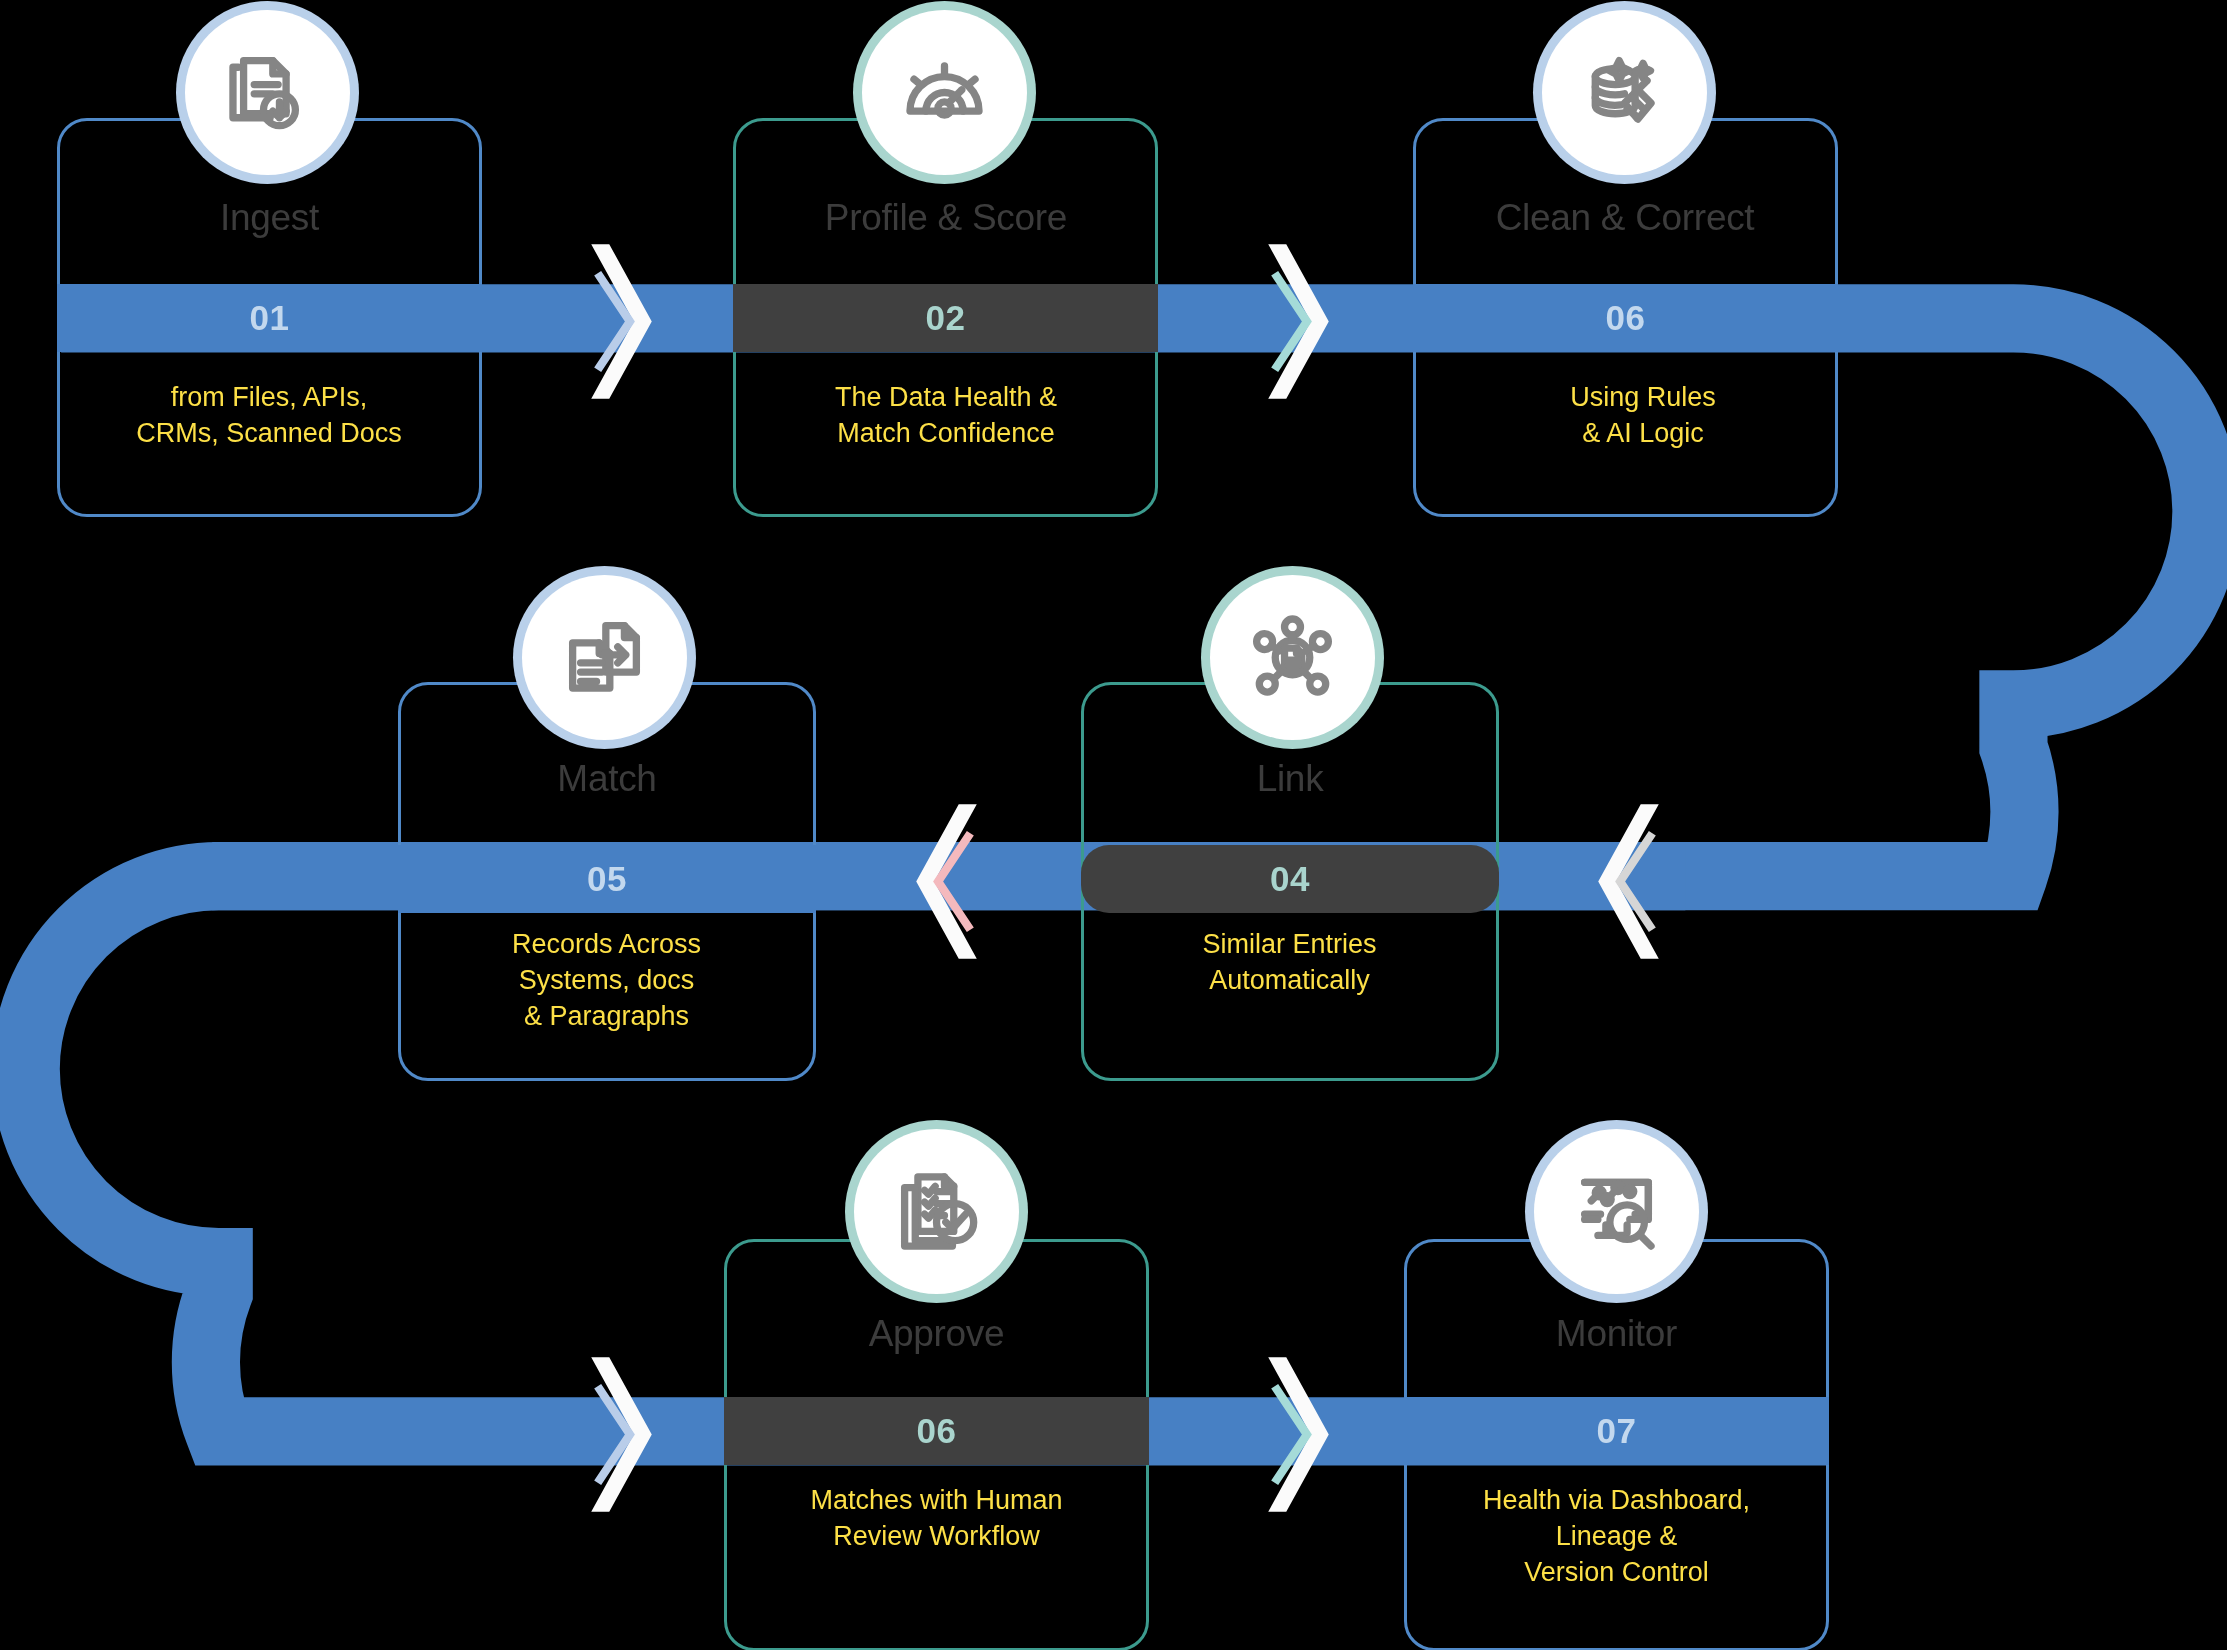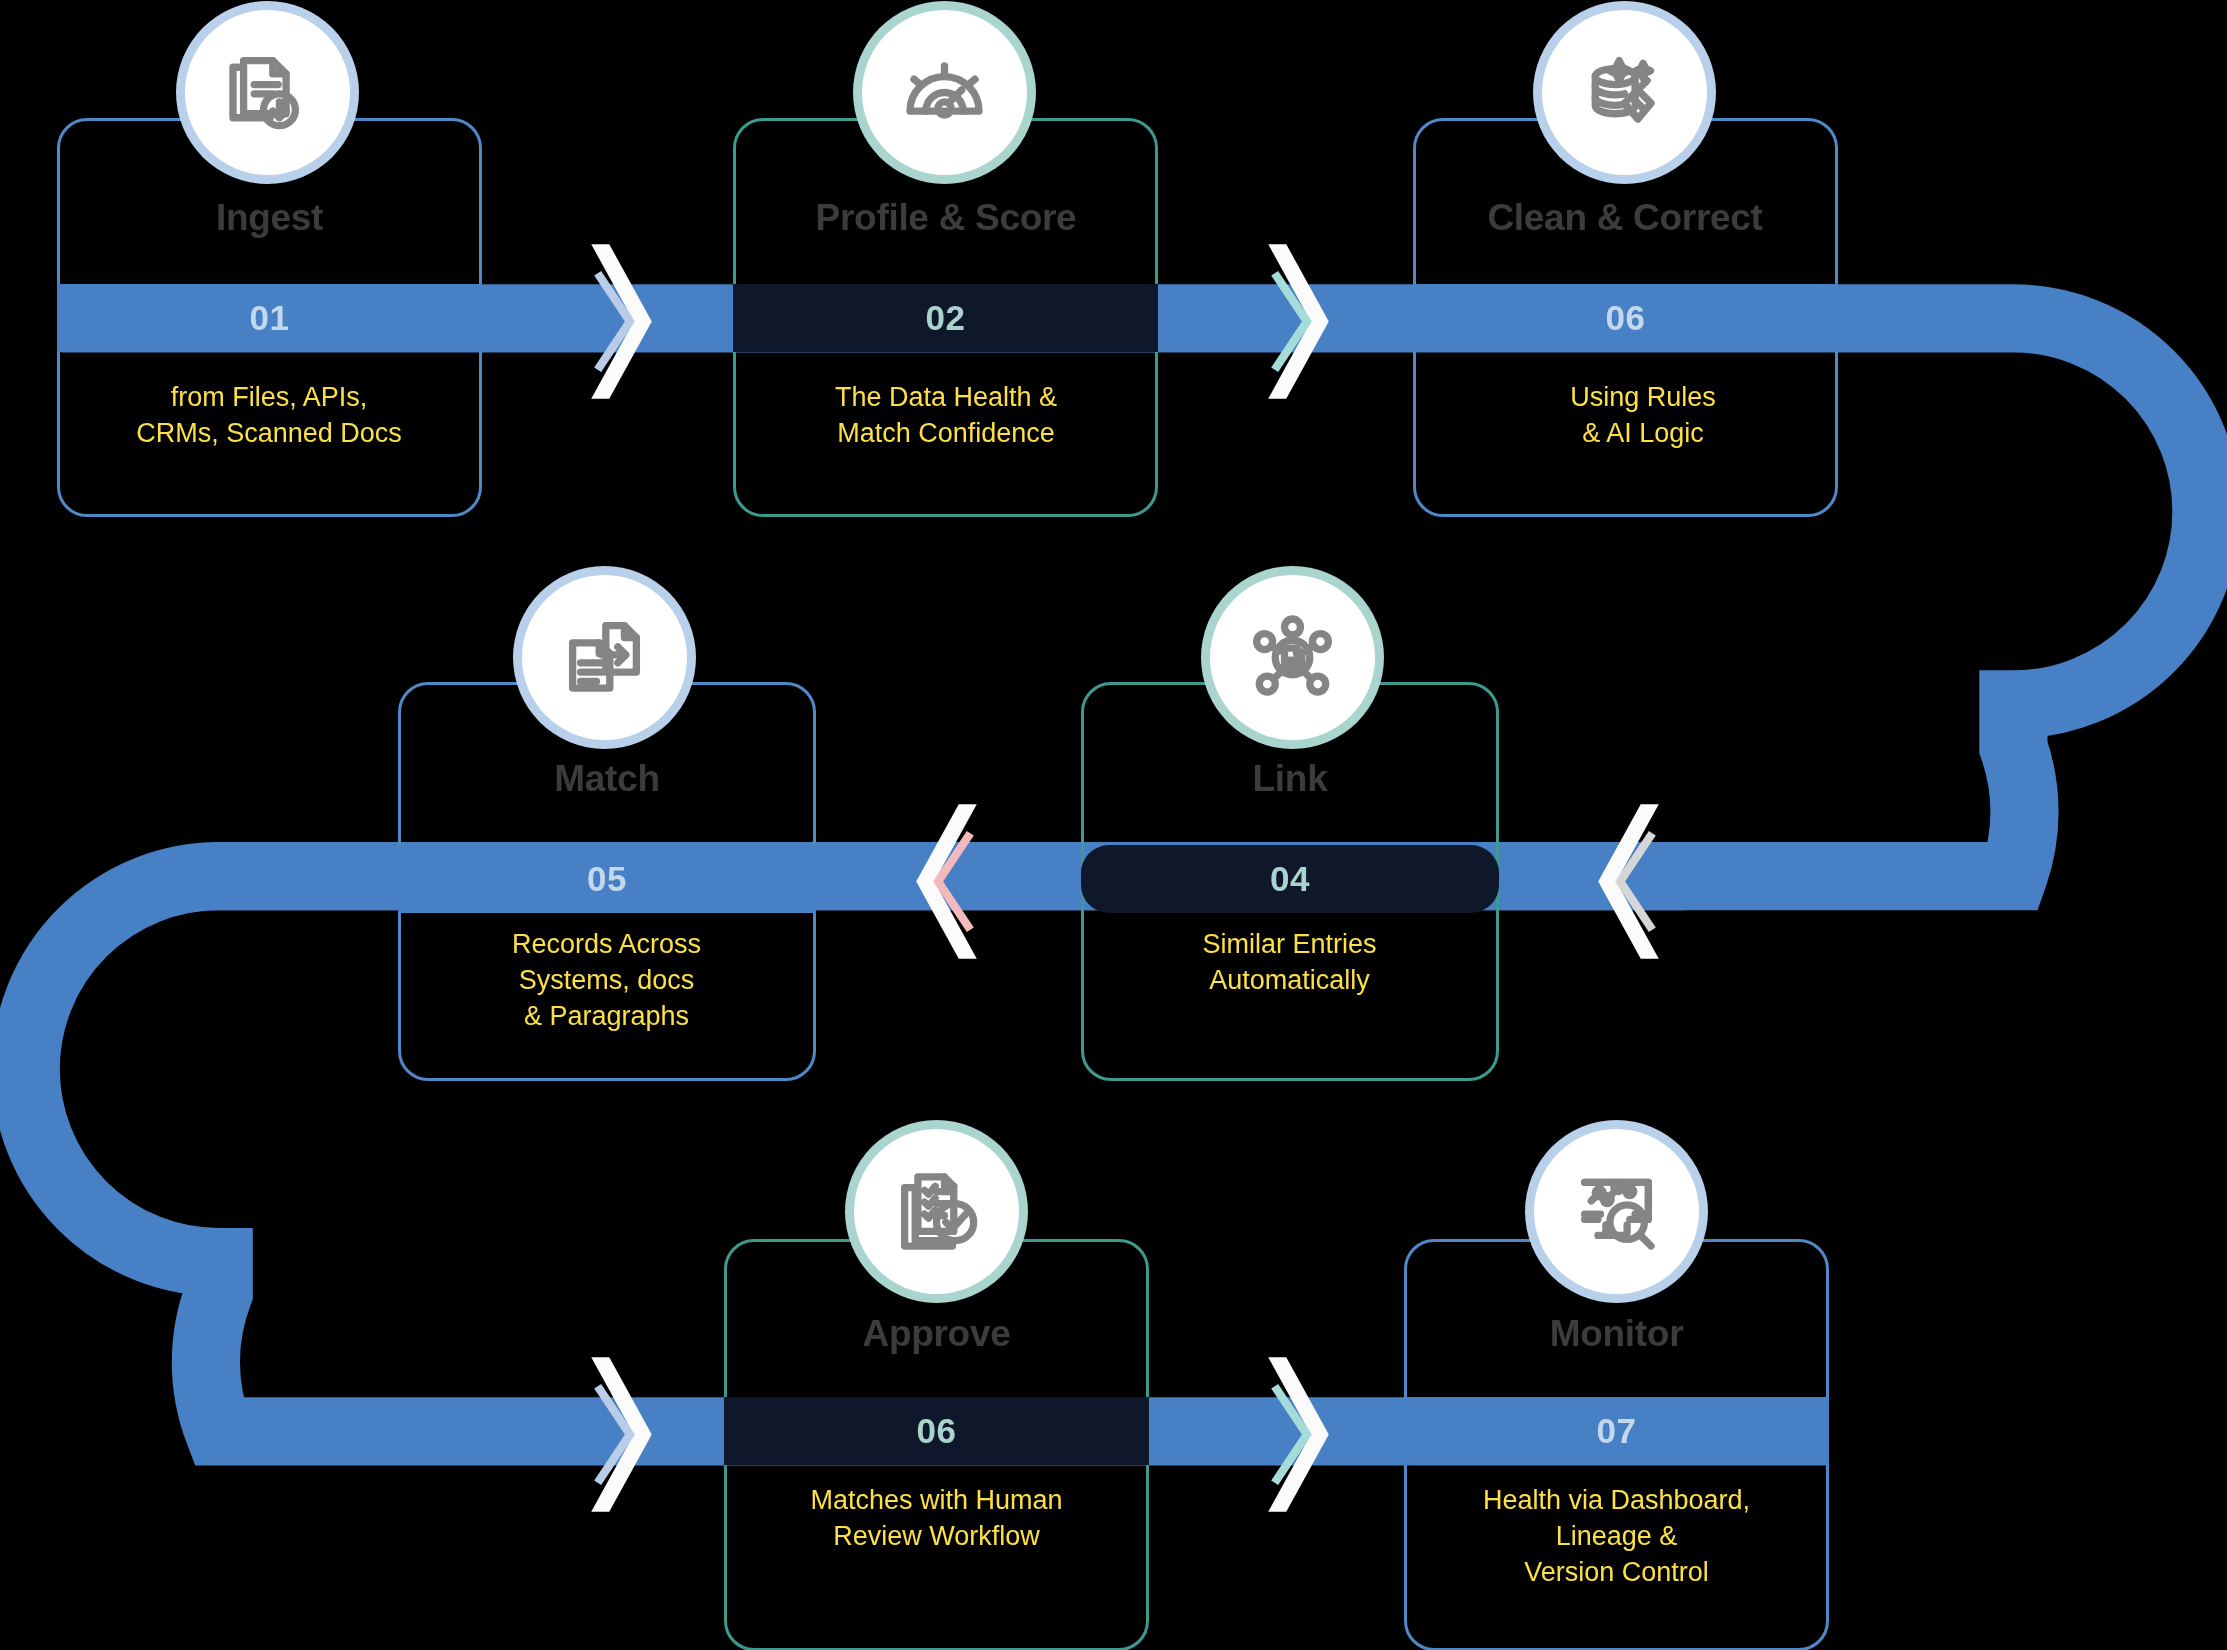--- a/index.html
+++ b/index.html
@@ -33,21 +33,21 @@
     background: transparent;
   }
   .card.blue  { border-color: #5089c8; }
   .card.teal  { border-color: #3c9b8e; }
 
   .card-title {
     position: absolute;
     left: 0; right: 0;
     text-align: center;
     font-size: 37px;
-    font-weight: bold;
+    font-weight: normal;
     color: #3c3c3c;
     letter-spacing: -0.3px;
     white-space: nowrap;
   }
   .card-desc {
     position: absolute;
     left: 0; right: 0;
     text-align: center;
     font-size: 27px;
     line-height: 1.33;
@@ -57,21 +57,21 @@
 
   
   .band {
     position: absolute;
     height: 68px;
     display: flex;
     align-items: center;
     justify-content: center;
   }
   .band.blue { background: #4780c4; }
-  .band.teal { background: #0f172a; }
+  .band.teal { background: #404040; }
   .band-num {
     font-size: 35px;
     font-weight: bold;
     letter-spacing: 0.6px;
   }
   .band.blue .band-num { color: #c3d8ee; }
   .band.teal .band-num { color: #a9d4cd; }
 
   
   .bubble {

